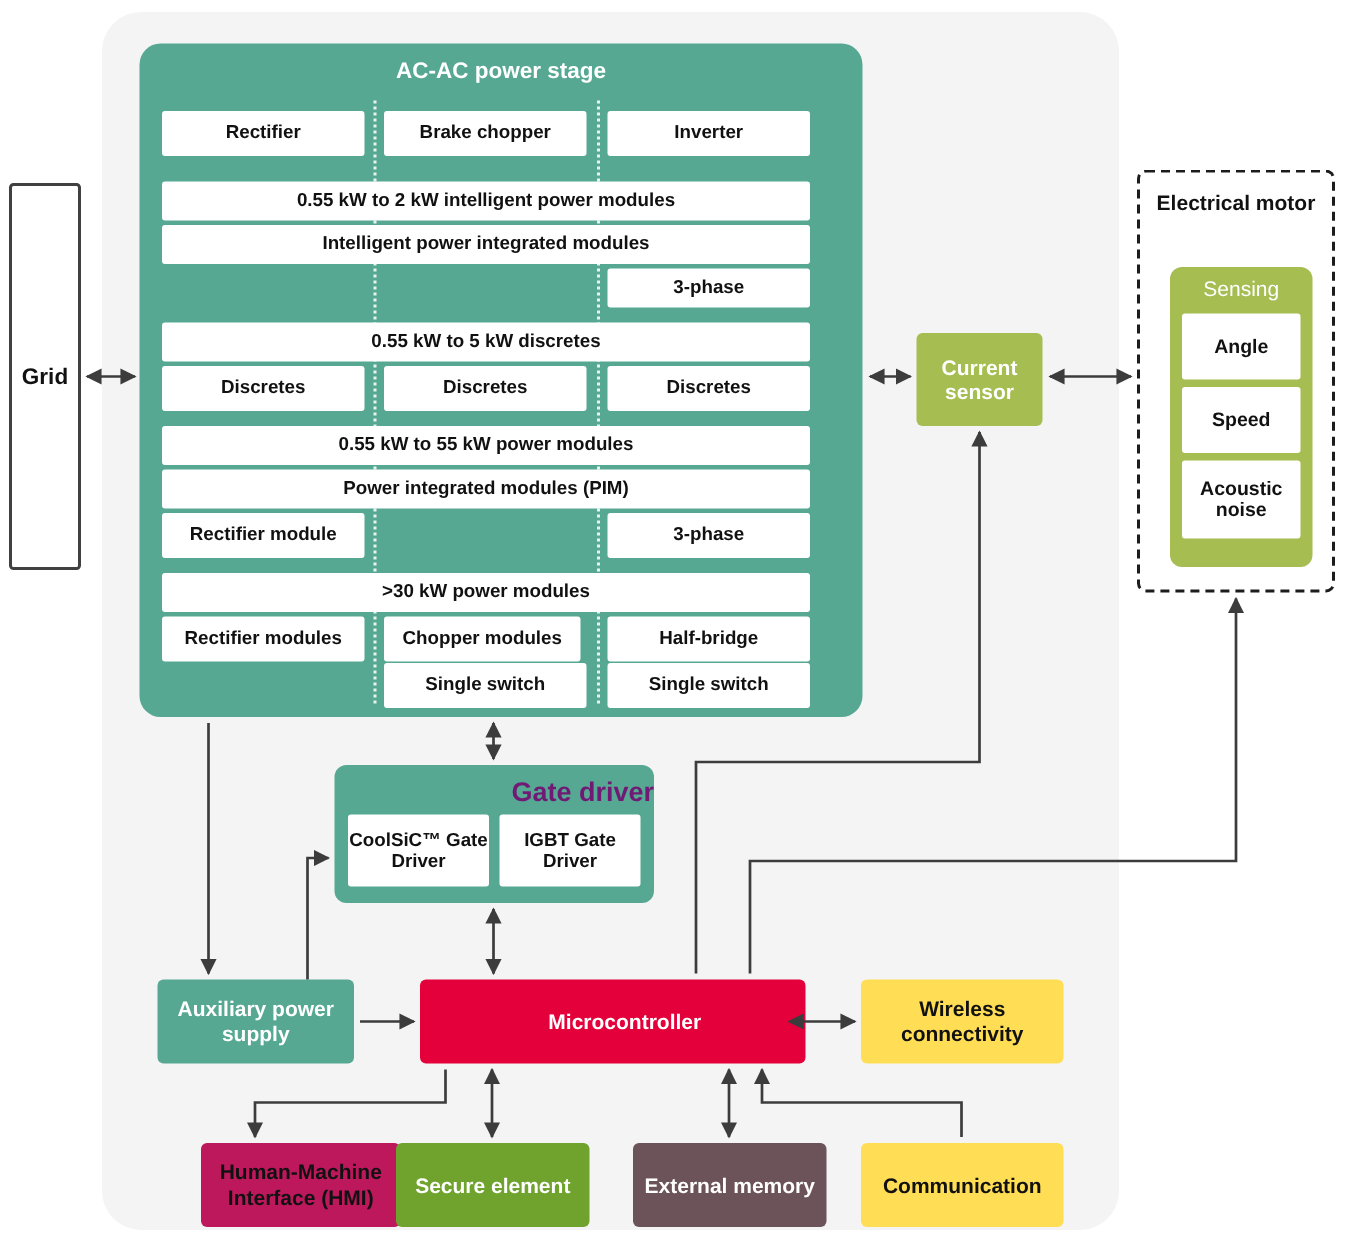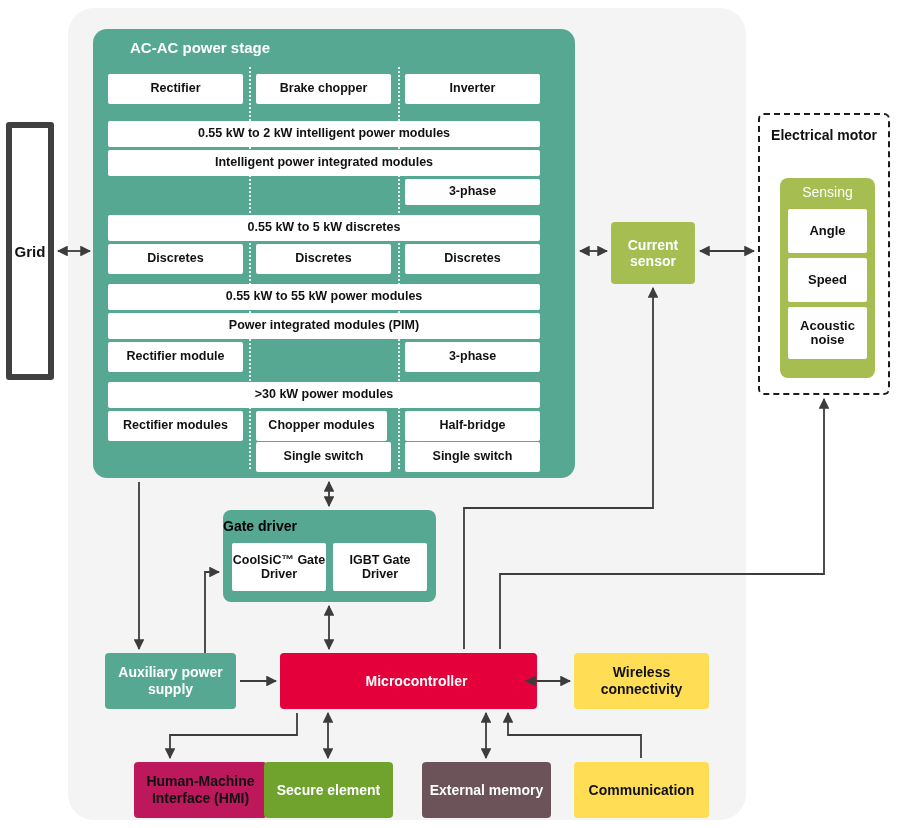--- a/index.html
+++ b/index.html
@@ -23,37 +23,38 @@
   #backdrop {
     left: 68px; top: 8px; width: 678px; height: 812px;
     background: #f4f4f4;
     border-radius: 26px;
   }
 
   
   #grid-box {
     left: 6px; top: 122px; width: 48px; height: 258px;
     background: #ffffff;
-    border: 6px solid #404040;
+    border: 2px solid #404040;
     border-radius: 3px;
     display: flex; align-items: center; justify-content: center;
   }
   #grid-box .lbl {
     font-size: 15px; font-weight: bold; color: #111111;
   }
 
   
   #power-stage {
     left: 93px; top: 29px; width: 482px; height: 449px;
     background: #56a892;
     border-radius: 14px;
   }
   .stage-title {
     position: absolute; left: 0; top: 10px; width: 100%;
-    color: #ffffff; font-size: 15px; font-weight: bold; padding-left: 37px;
+    text-align: center;
+    color: #ffffff; font-size: 15px; font-weight: bold;
   }
   .vdiv {
     position: absolute; top: 38px; width: 0;
     height: 402px;
     border-left: 2px dotted #e8f3ef;
   }
   #vdiv-1 { left: 156px; }
   #vdiv-2 { left: 305px; }
 
   
@@ -108,21 +109,21 @@
   }
 
   
   #gate-driver {
     left: 223px; top: 510px; width: 213px; height: 92px;
     background: #56a892;
     border-radius: 8px;
   }
   #gate-driver-title {
     position: absolute; left: 0; top: 8px; width: 100%;
-    text-align: left; color: #000000; font-size: 14px; font-weight: bold;
+    text-align: right; color: #701a75; font-size: 18px; font-weight: bold;
   }
   .gd-cell {
     position: absolute; top: 33px; width: 94px; height: 48px;
     background: #ffffff; border-radius: 2px;
     display: flex; align-items: center; justify-content: center;
     font-size: 12.5px; font-weight: bold; color: #111111;
     text-align: center; line-height: 1.15;
   }
   #gd-cell-0 { left: 9px; }
   #gd-cell-1 { left: 110px; }

